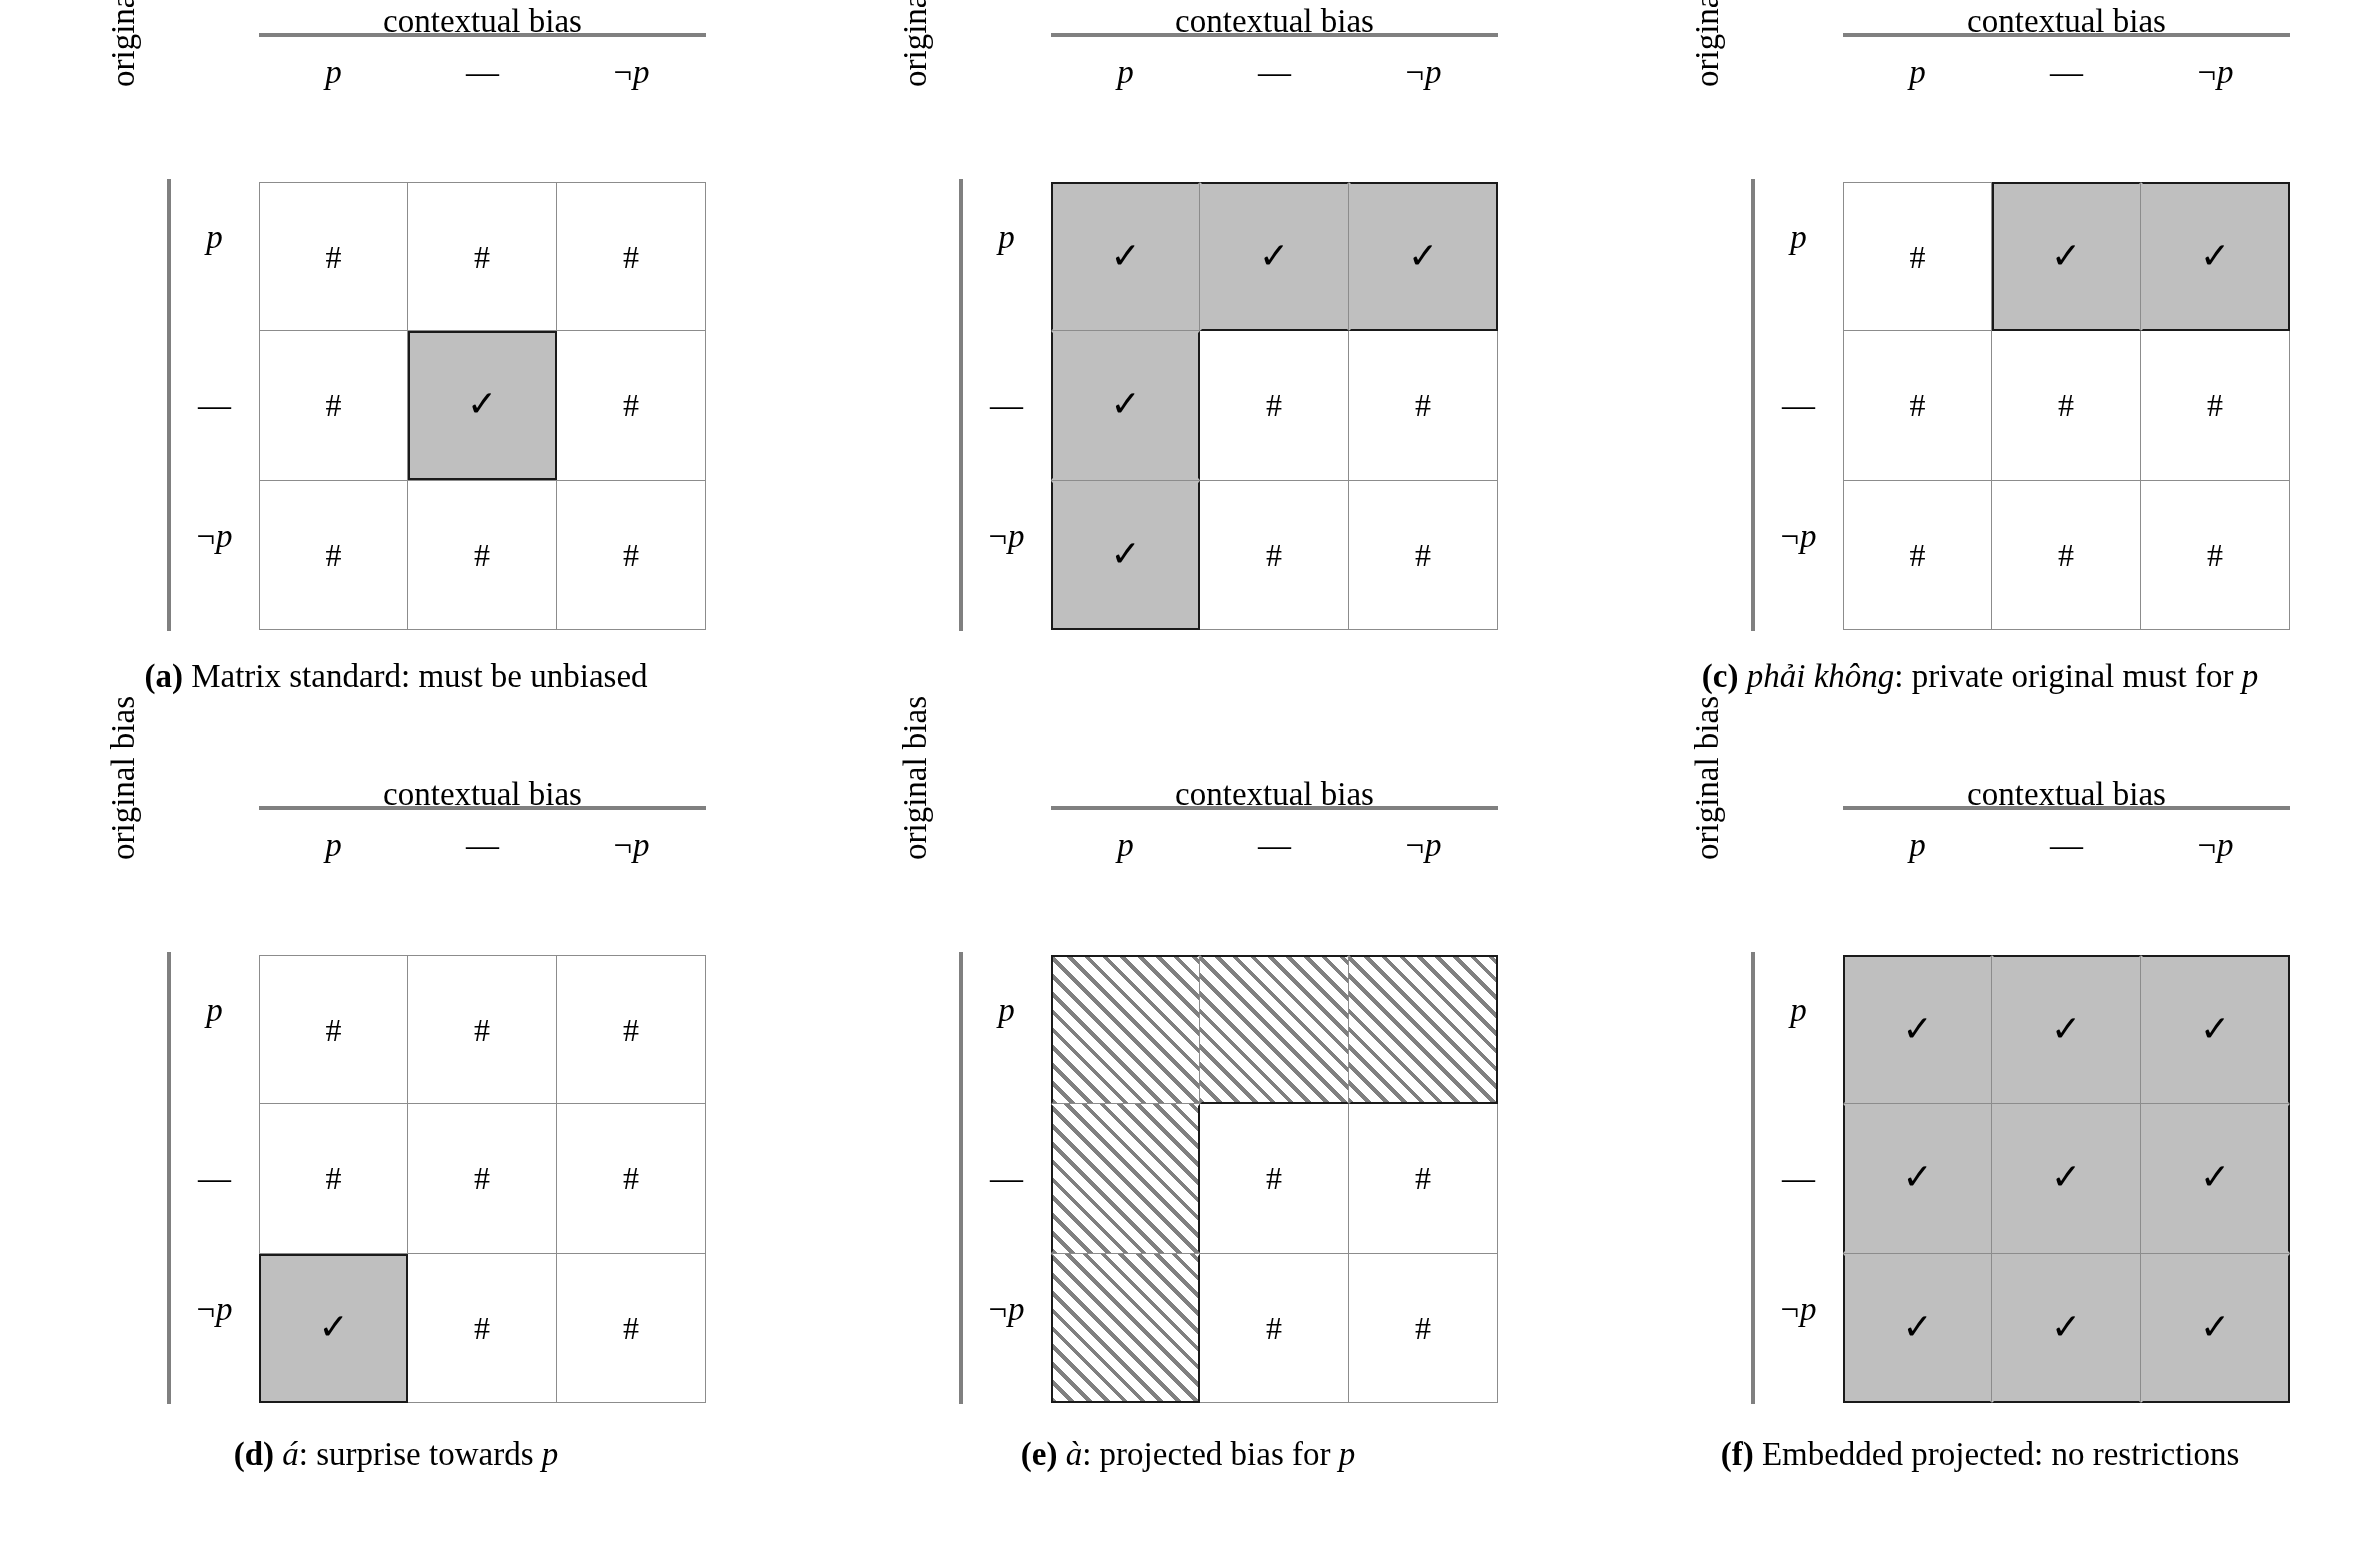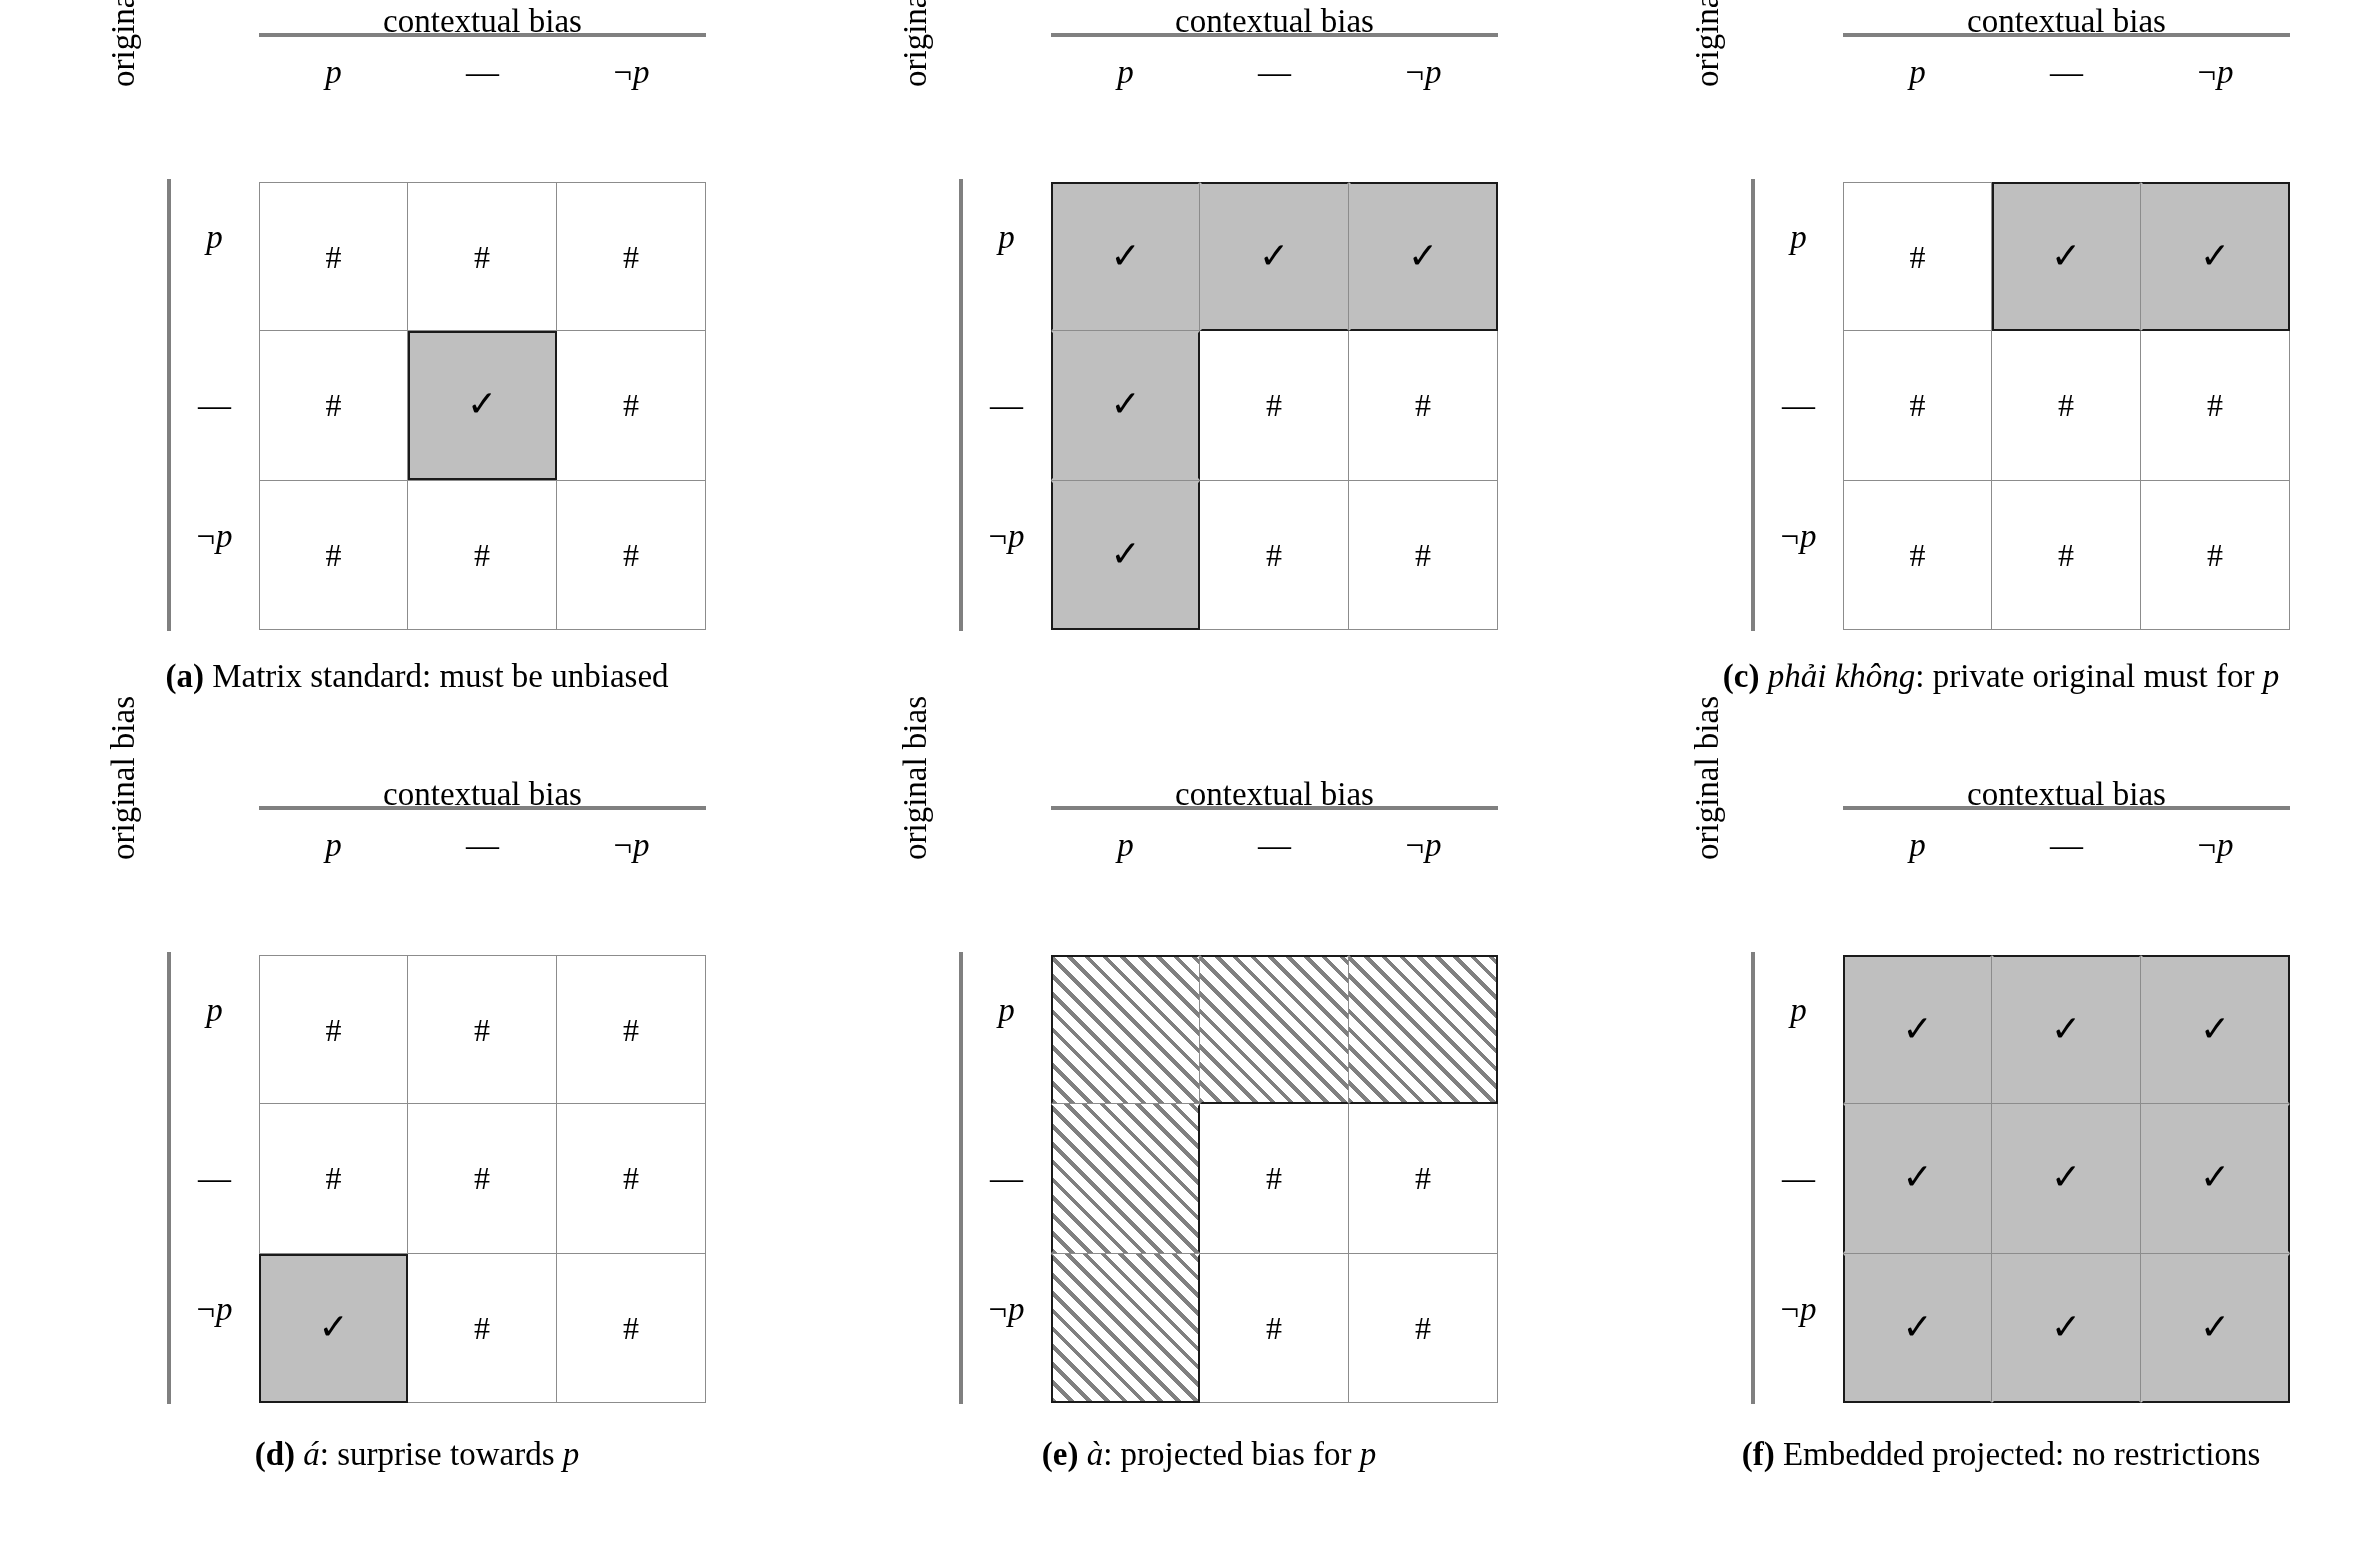--- a/index.html
+++ b/index.html
@@ -204,21 +204,21 @@
     width: 100%;
     text-align: center;
     font-size: 33px;
     line-height: 1.1;
     white-space: nowrap;
   }
   .caption .tag { font-weight: bold; }
   .caption .it { font-style: italic; }
 
   
-  .panel .caption { padding: 0 5.7px; box-sizing: border-box; margin-left: 21px; }
+  .panel .caption { padding: 0 5.7px; box-sizing: border-box; }
 
   .row2 .caption { top: 663px; }
 </style>
 </head>
 <body>
 
 <div class="figure-grid">
 
   <div class="panel">
     <div class="col-group-title">contextual bias</div>

